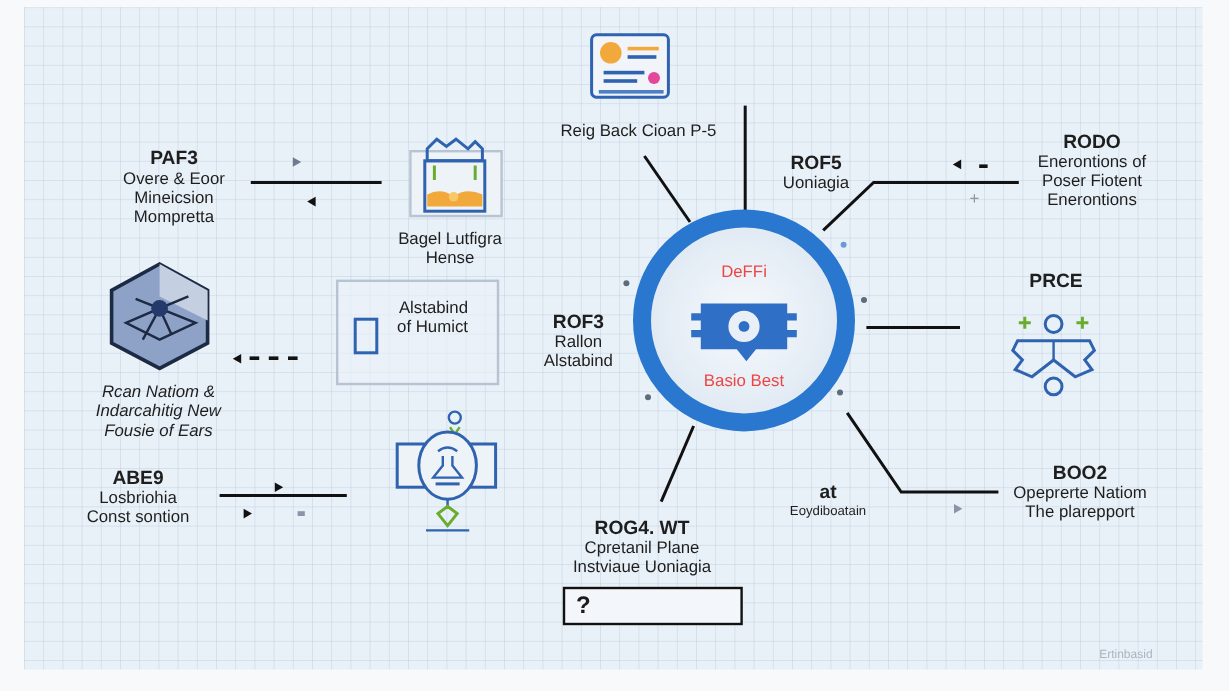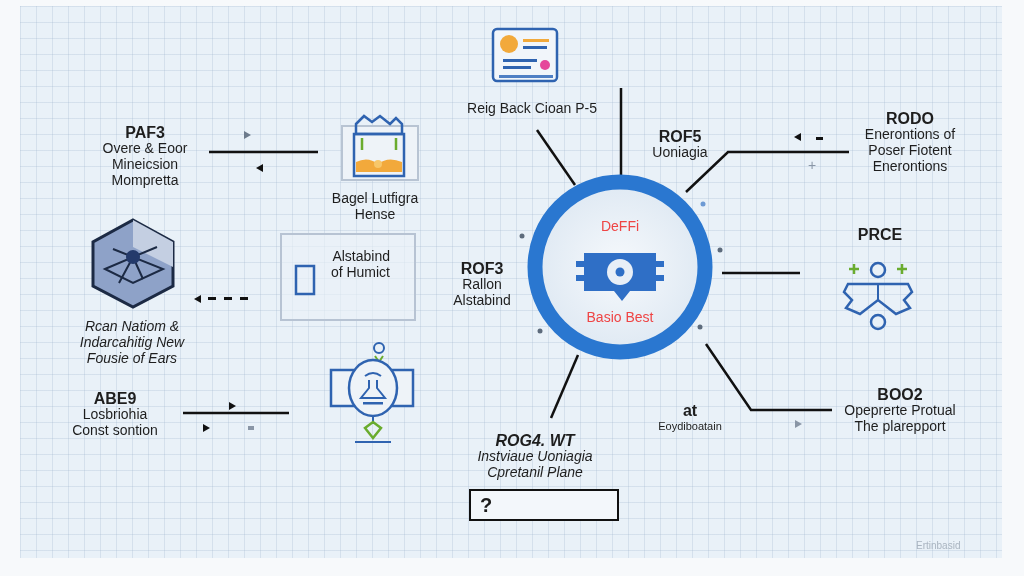--- a/index.html
+++ b/index.html
@@ -191,25 +191,25 @@
   <circle cx="38" cy="62" r="7" fill="none" stroke="#2f63b0" stroke-width="2.5"></circle>
 </svg>
 
 <div class="lbl" style="left:640px;top:364px;width:100px;font-size:11px;margin-top:40px;">
   <span class="code">at</span>
   <span>Eoydiboatain</span>
 </div>
 
 <div class="lbl" style="left:830px;top:388px;width:140px;">
   <span class="code">BOO2</span>
-  <span>Opeprerte Protual</span>
+  <span>Opeprerte Natiom</span>
   <span>The plarepport</span>
 </div>
 
-<div class="lbl" style="left:460px;top:434px;width:150px;font-style:italic;">
+<div class="lbl" style="left:460px;top:434px;width:150px;">
   <span class="code">ROG4. WT</span>
+  <span>Cpretanil Plane</span>
   <span>Instviaue Uoniagia</span>
-  <span>Cpretanil Plane</span>
 </div>
 
 <div class="answer-box">?</div>
 
 <div class="watermark">Ertinbasid</div>
 
 </body></html>

